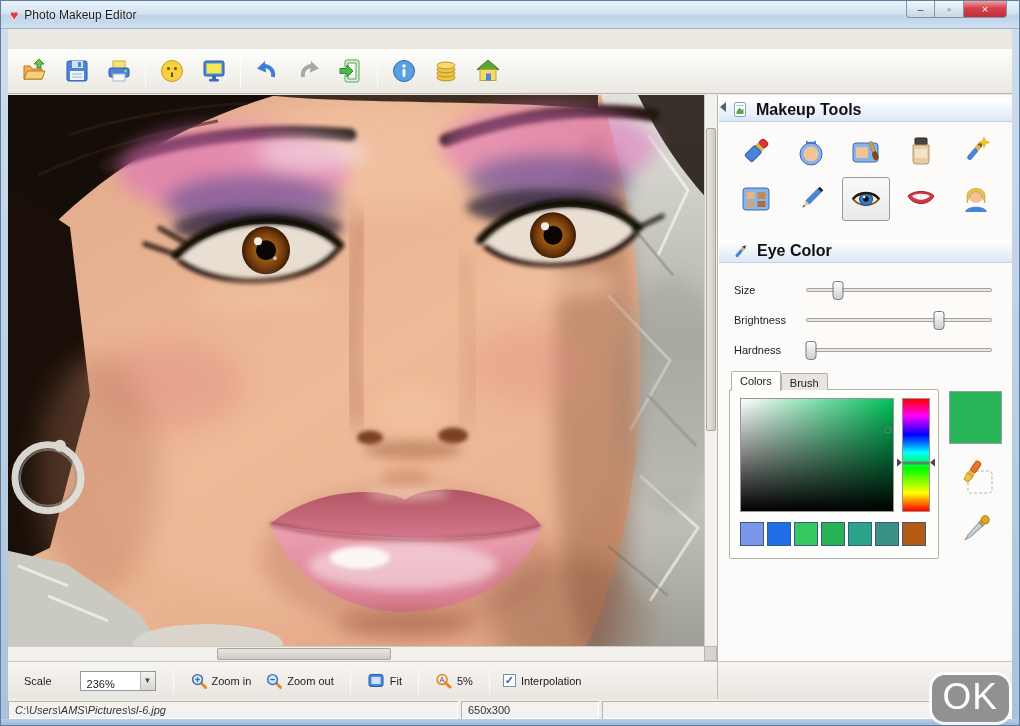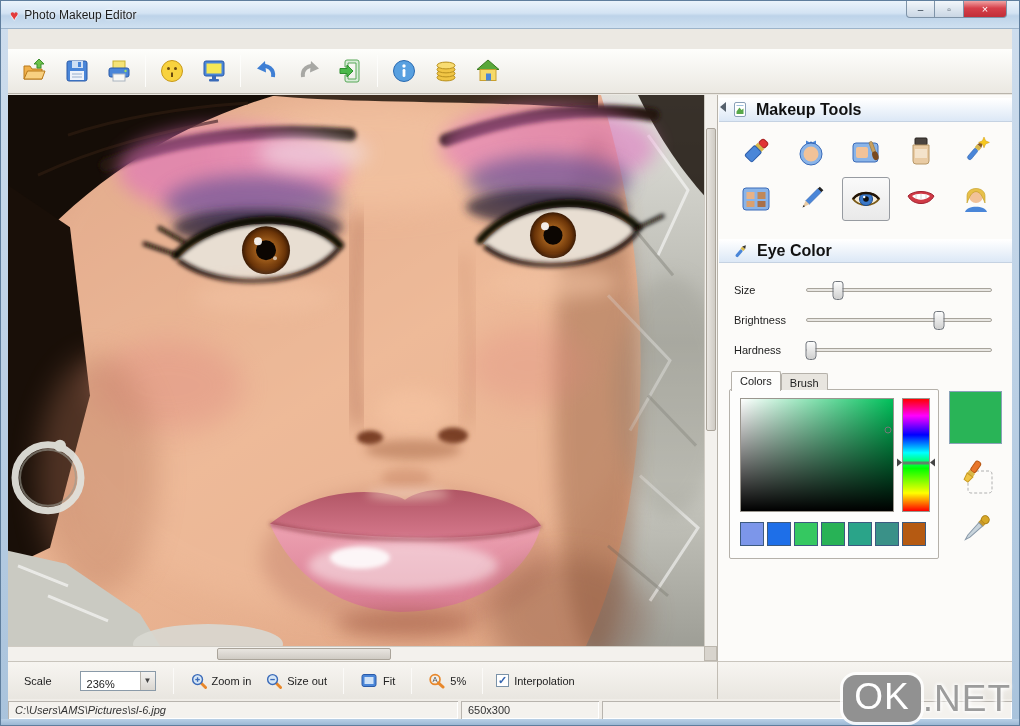--- a/index.html
+++ b/index.html
@@ -553,21 +553,21 @@
         <line x1="8" y1="5.6" x2="8" y2="10.4" stroke="#3a6ab8" stroke-width="1.4"></line>
       </svg>
       <span>Zoom in</span>
     </button>
     <button class="zb-btn">
       <svg width="17" height="17" viewBox="0 0 18 18">
         <line x1="12" y1="12" x2="16.5" y2="16.5" stroke="#e8872a" stroke-width="3" stroke-linecap="round"></line>
         <circle cx="8" cy="8" r="5.2" fill="#d6e6f5" stroke="#3a6ab8" stroke-width="1.5"></circle>
         <line x1="5.6" y1="8" x2="10.4" y2="8" stroke="#3a6ab8" stroke-width="1.4"></line>
       </svg>
-      <span>Size out</span>
+      <span>Zoom out</span>
     </button>
     <div class="zb-sep"></div>
     <button class="zb-btn">
       <svg width="18" height="17" viewBox="0 0 18 17">
         <rect x="2" y="2.5" width="14" height="12" rx="2" fill="#4a86d8" stroke="#2a5aa8"></rect>
         <rect x="4.5" y="5" width="9" height="7" fill="#cfe2f7"></rect>
       </svg>
       <span>Fit</span>
     </button>
     <div class="zb-sep"></div>
@@ -590,16 +590,15 @@
   <div class="zoombar-divider"></div>
 
   <div class="statusbar">
     <div class="status-cell status-path">C:\Users\AMS\Pictures\sl-6.jpg</div>
     <div class="status-cell status-size">650x300</div>
     <div class="status-cell status-rest"></div>
   </div>
 
   <div class="watermark">
     <span class="wm-badge">OK</span>
-    <span>.NET</span>
   </div>
 
 </div>
 
 </body></html>

